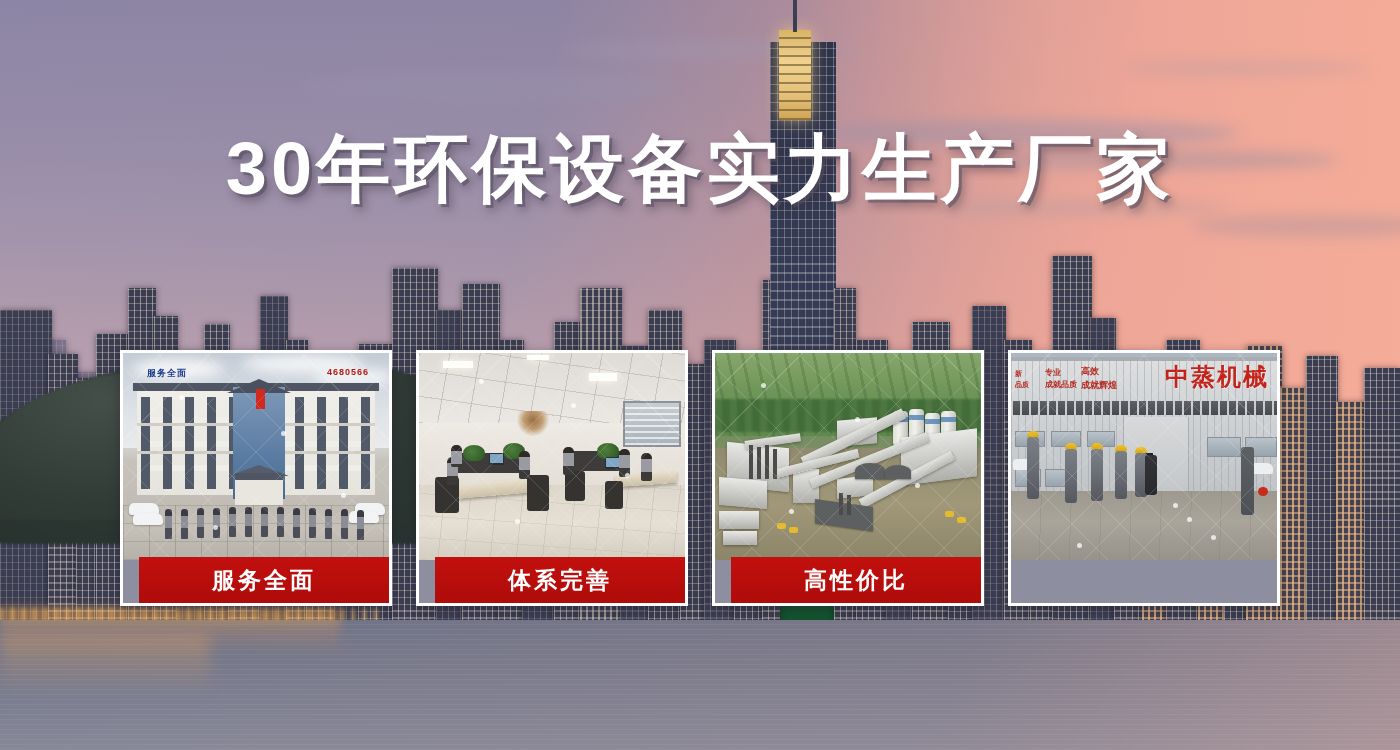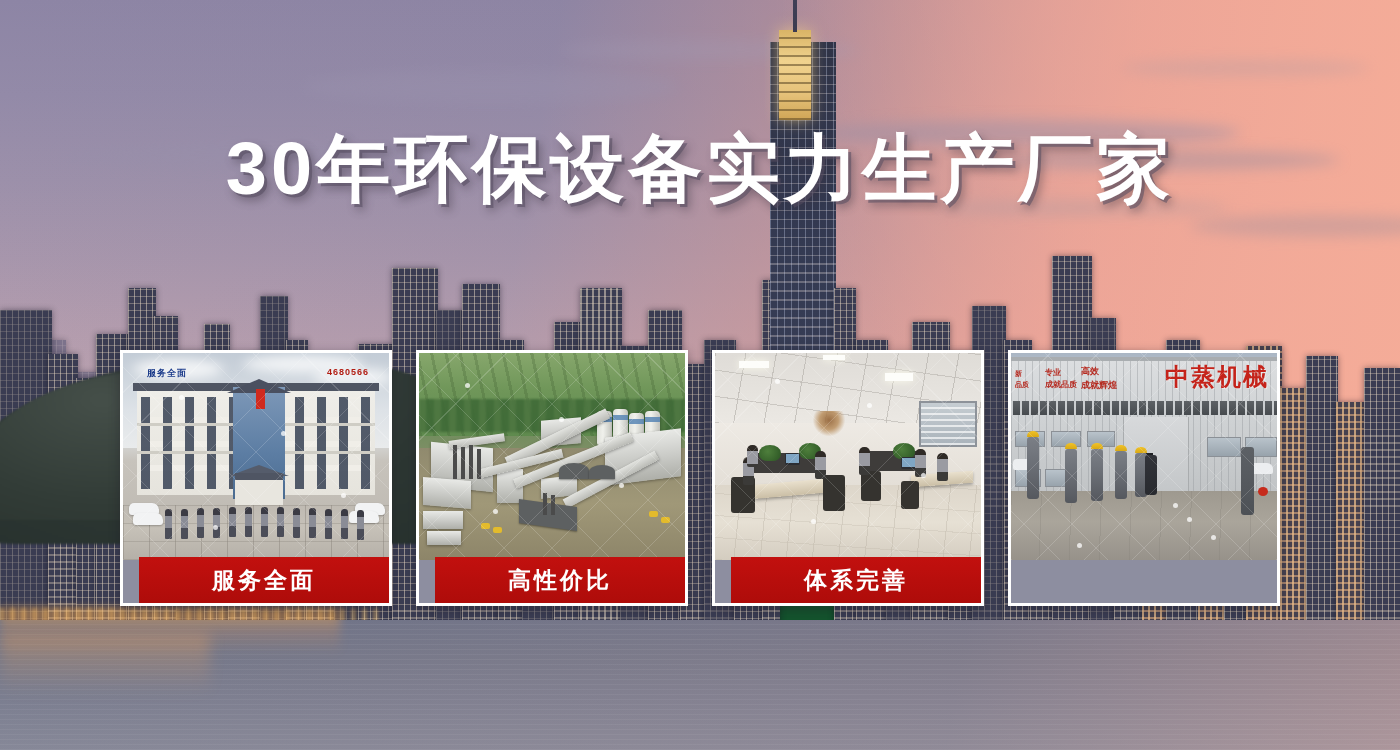--- a/index.html
+++ b/index.html
@@ -478,20 +478,68 @@
         <div class="wm-dot" style="left:218px; top:140px;"></div>
         <div class="wm-dot" style="left:90px;  top:172px;"></div>
       </div>
       <div class="card-label">
         <span>服务全面</span>
       </div>
     </div>
 
     <div class="card">
       <div class="card-photo">
+        <div class="p3">
+          <div class="p3-ceil"></div>
+          <div class="p3-light" style="left:24px;  top:8px;  width:30px; height:7px;"></div>
+          <div class="p3-light" style="left:170px; top:20px; width:28px; height:8px;"></div>
+          <div class="p3-light" style="left:108px; top:2px;  width:22px; height:5px;"></div>
+          <div class="p3-wall"></div>
+          <div class="p3-win"></div>
+          <div class="p3-deco"></div>
+          <div class="p3-floor"></div>
+
+          <div class="p3-part" style="left:38px;  top:100px; width:62px; height:20px;"></div>
+          <div class="p3-part" style="left:146px; top:98px;  width:58px; height:20px;"></div>
+
+          <div class="p3-plant" style="left:44px;  top:92px;"></div>
+          <div class="p3-plant" style="left:84px;  top:90px;"></div>
+          <div class="p3-plant" style="left:178px; top:90px;"></div>
+
+          <div class="p3-desk" style="left:40px;  top:128px; width:86px; height:14px; transform:skewY(-5deg);"></div>
+          <div class="p3-desk" style="left:196px; top:120px; width:62px; height:12px; transform:skewY(-4deg);"></div>
+
+          <div class="p3-chair" style="left:16px;  top:124px; width:24px; height:36px;"></div>
+          <div class="p3-chair" style="left:108px; top:122px; width:22px; height:36px;"></div>
+          <div class="p3-chair" style="left:146px; top:118px; width:20px; height:30px;"></div>
+          <div class="p3-chair" style="left:186px; top:128px; width:18px; height:28px;"></div>
+
+          <div class="p3-mon" style="left:186px; top:104px;"></div>
+          <div class="p3-mon" style="left:70px;  top:100px;"></div>
+
+          <div class="p3-pers" style="left:28px;  top:104px;"></div>
+          <div class="p3-pers" style="left:100px; top:98px;"></div>
+          <div class="p3-pers" style="left:144px; top:94px;"></div>
+          <div class="p3-pers" style="left:200px; top:96px;"></div>
+          <div class="p3-pers" style="left:222px; top:100px;"></div>
+          <div class="p3-pers" style="left:32px;  top:92px;  height:22px;"></div>
+        </div>
+        <div class="wm"></div>
+        <div class="wm-dot" style="left:60px;  top:26px;"></div>
+        <div class="wm-dot" style="left:152px; top:50px;"></div>
+        <div class="wm-dot" style="left:206px; top:120px;"></div>
+        <div class="wm-dot" style="left:96px;  top:166px;"></div>
+      </div>
+      <div class="card-label">
+        <span>体系完善</span>
+      </div>
+    </div>
+
+    <div class="card">
+      <div class="card-photo">
         <div class="p2">
           <div class="p2-fields"></div>
           <div class="p2-trees"></div>
           <div class="p2-grd"></div>
 
           <div class="p2-silo" style="left:178px; top:58px;"></div>
           <div class="p2-silo" style="left:194px; top:56px;"></div>
           <div class="p2-silo" style="left:210px; top:60px;"></div>
           <div class="p2-silo" style="left:226px; top:58px;"></div>
 
@@ -527,68 +575,20 @@
           <div class="p2-bld" style="left:8px; top:178px; width:34px; height:14px;"></div>
         </div>
         <div class="wm"></div>
         <div class="wm-dot" style="left:46px;  top:30px;"></div>
         <div class="wm-dot" style="left:140px; top:64px;"></div>
         <div class="wm-dot" style="left:200px; top:130px;"></div>
         <div class="wm-dot" style="left:74px;  top:156px;"></div>
       </div>
       <div class="card-label">
         <span>高性价比</span>
-      </div>
-    </div>
-
-    <div class="card">
-      <div class="card-photo">
-        <div class="p3">
-          <div class="p3-ceil"></div>
-          <div class="p3-light" style="left:24px;  top:8px;  width:30px; height:7px;"></div>
-          <div class="p3-light" style="left:170px; top:20px; width:28px; height:8px;"></div>
-          <div class="p3-light" style="left:108px; top:2px;  width:22px; height:5px;"></div>
-          <div class="p3-wall"></div>
-          <div class="p3-win"></div>
-          <div class="p3-deco"></div>
-          <div class="p3-floor"></div>
-
-          <div class="p3-part" style="left:38px;  top:100px; width:62px; height:20px;"></div>
-          <div class="p3-part" style="left:146px; top:98px;  width:58px; height:20px;"></div>
-
-          <div class="p3-plant" style="left:44px;  top:92px;"></div>
-          <div class="p3-plant" style="left:84px;  top:90px;"></div>
-          <div class="p3-plant" style="left:178px; top:90px;"></div>
-
-          <div class="p3-desk" style="left:40px;  top:128px; width:86px; height:14px; transform:skewY(-5deg);"></div>
-          <div class="p3-desk" style="left:196px; top:120px; width:62px; height:12px; transform:skewY(-4deg);"></div>
-
-          <div class="p3-chair" style="left:16px;  top:124px; width:24px; height:36px;"></div>
-          <div class="p3-chair" style="left:108px; top:122px; width:22px; height:36px;"></div>
-          <div class="p3-chair" style="left:146px; top:118px; width:20px; height:30px;"></div>
-          <div class="p3-chair" style="left:186px; top:128px; width:18px; height:28px;"></div>
-
-          <div class="p3-mon" style="left:186px; top:104px;"></div>
-          <div class="p3-mon" style="left:70px;  top:100px;"></div>
-
-          <div class="p3-pers" style="left:28px;  top:104px;"></div>
-          <div class="p3-pers" style="left:100px; top:98px;"></div>
-          <div class="p3-pers" style="left:144px; top:94px;"></div>
-          <div class="p3-pers" style="left:200px; top:96px;"></div>
-          <div class="p3-pers" style="left:222px; top:100px;"></div>
-          <div class="p3-pers" style="left:32px;  top:92px;  height:22px;"></div>
-        </div>
-        <div class="wm"></div>
-        <div class="wm-dot" style="left:60px;  top:26px;"></div>
-        <div class="wm-dot" style="left:152px; top:50px;"></div>
-        <div class="wm-dot" style="left:206px; top:120px;"></div>
-        <div class="wm-dot" style="left:96px;  top:166px;"></div>
-      </div>
-      <div class="card-label">
-        <span>体系完善</span>
       </div>
     </div>
 
     <div class="card">
       <div class="card-photo">
         <div class="p4">
           <div class="p4-sky"></div>
           <div class="p4-wall"></div>
           <div class="p4-eave"></div>
           <div class="p4-bigtext">中蒸机械</div>

